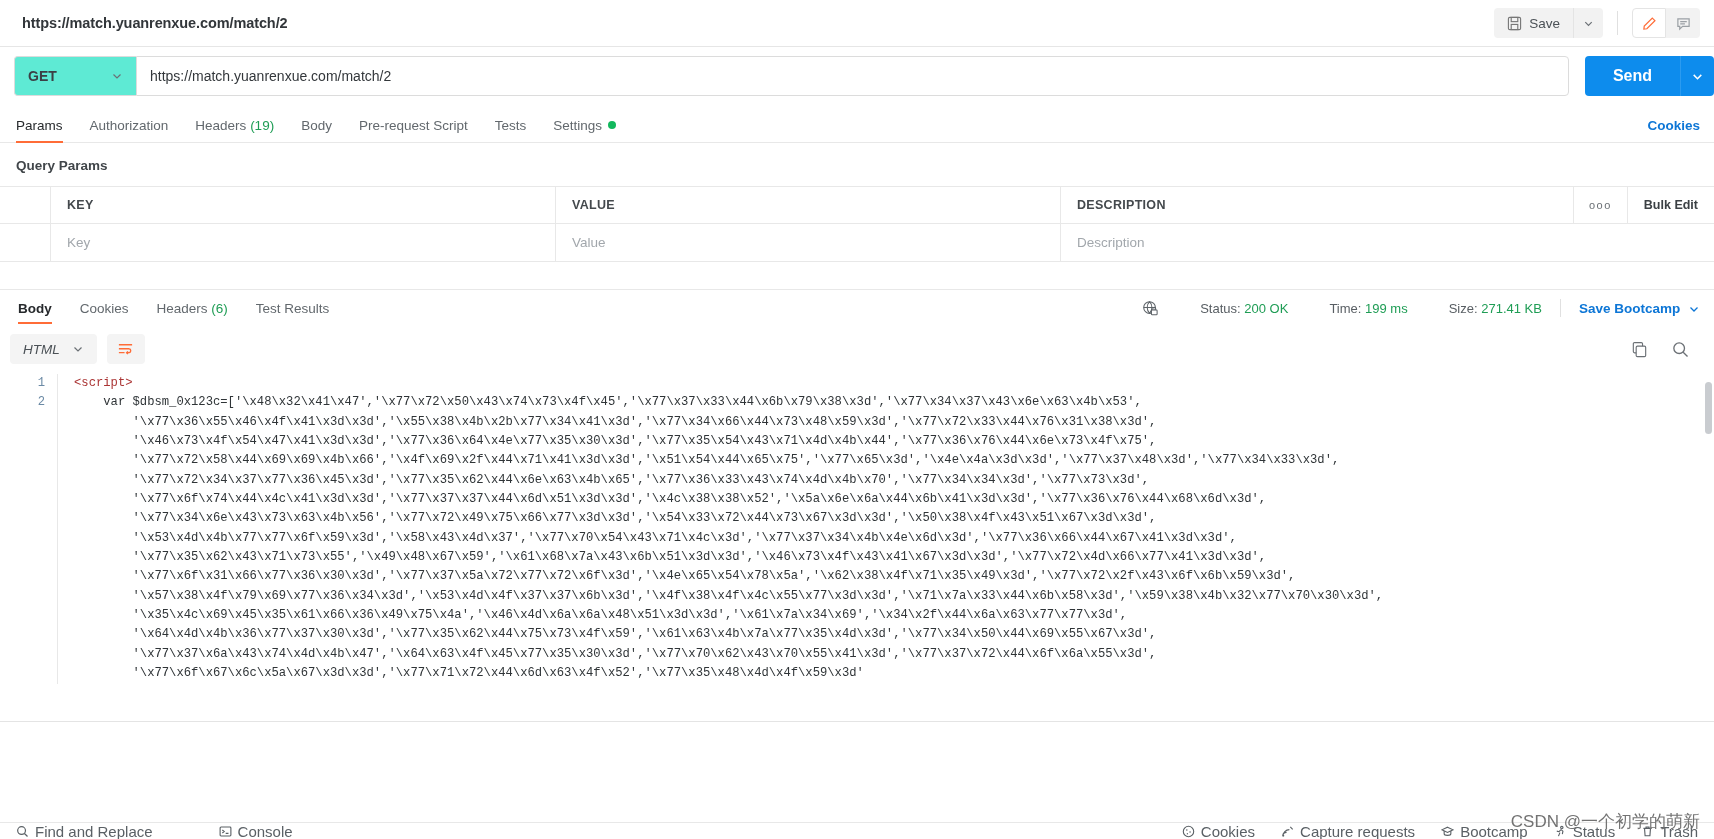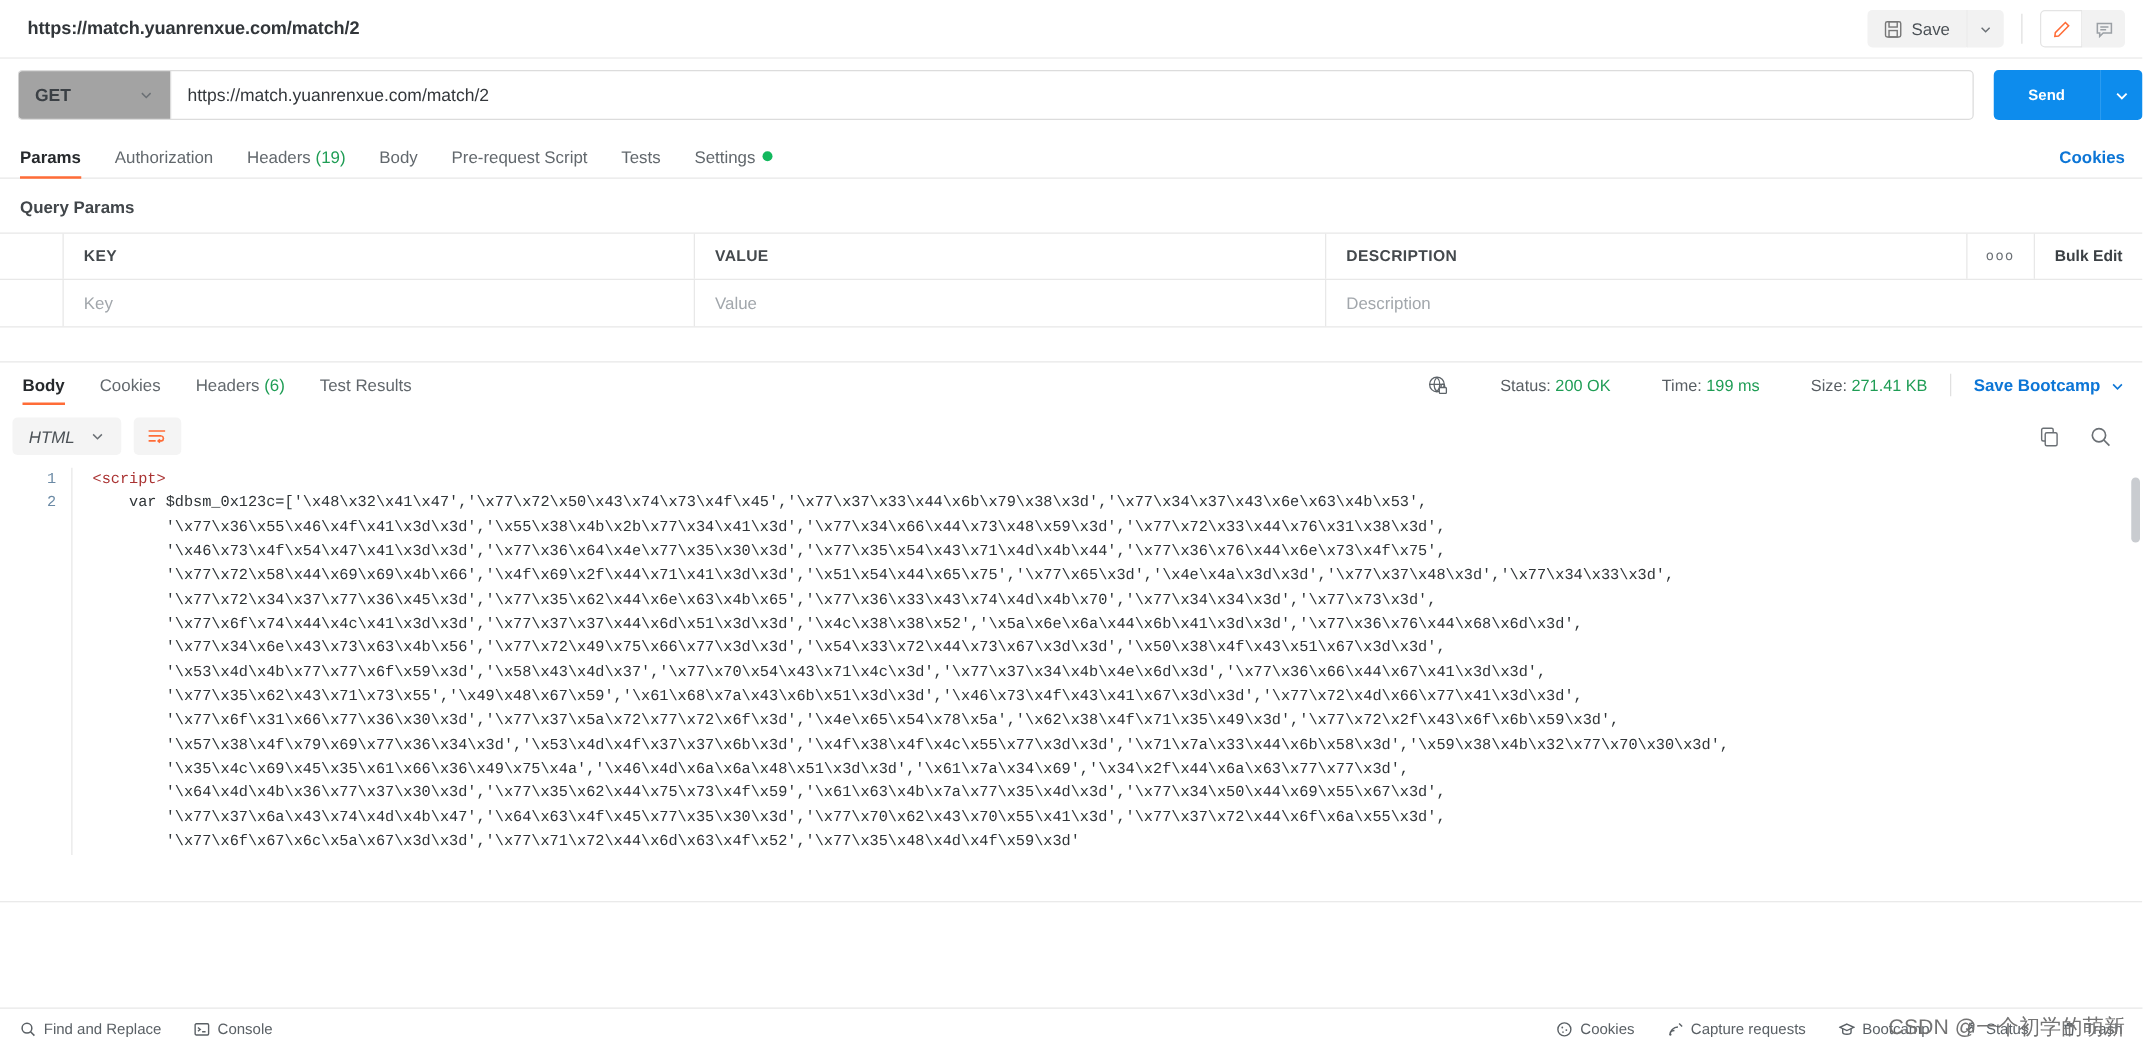--- a/index.html
+++ b/index.html
@@ -47,52 +47,52 @@
 
   
   .urlrow {
     height: 58px; display:flex; align-items:center;
     padding: 0 0 0 14px; gap:0;
     background:#fff;
   }
   .method-box {
     display:flex; align-items:center; justify-content:space-between;
     width:122px; height:40px; border:1px solid #dcdcdc;
-    border-right:none; border-radius:4px 0 0 4px; background:#a3a3a3;
+    border-right:none; border-radius:4px 0 0 4px; background:#5eead4;
     padding: 0 13px; cursor:pointer;
   }
   .method-txt { font-size:14px; font-weight:bold; color:#3b4045; }
   .url-box {
     flex:1; height:40px; border:1px solid #dcdcdc; border-radius:0 4px 4px 0;
     display:flex; align-items:center; padding:0 13px; background:#fff;
     font-size:14px; color:#33373b;
   }
   .send-wrap { display:flex; align-items:center; margin-left:16px; margin-right:0; }
   .send-btn {
     background:#0d8ced; color:#fff; border:none; height:40px; padding:0 28px;
-    font-size:12px; font-weight:bold; cursor:pointer; border-radius:4px 0 0 4px;
+    font-size:16px; font-weight:bold; cursor:pointer; border-radius:4px 0 0 4px;
     font-family:"Liberation Sans", sans-serif;
   }
   .send-caret {
     background:#0d8ced; border:none; border-left:1px solid #2b9bf0;
     height:40px; width:34px; border-radius:0 4px 4px 0; cursor:pointer;
     display:flex; align-items:center; justify-content:center;
   }
 
   
   .reqtabs {
     display:flex; align-items:flex-end; height:38px;
     padding:0 14px 0 16px; border-bottom:1px solid #e8e8e8;
     position:relative;
   }
   .rtab {
     font-size:13.5px; color:#62686d; padding:0 0 9px 0; margin-right:27px;
     cursor:pointer; position:relative; white-space:nowrap;
   }
-  .rtab.active { color:#26292c; font-weight:bold; }
+  .rtab.active { color:#26292c; font-weight:normal; }
   .rtab.active:after {
     content:""; position:absolute; left:0; right:0; bottom:-1px;
     height:2.5px; background:#ff6c37;
   }
   .hcount { color:#1f9d55; font-weight:normal; }
   .greendot {
     display:inline-block; width:8px; height:8px; border-radius:50%;
     background:#12b85d; margin-left:6px; vertical-align:1px;
   }
   .cookies-link {
@@ -176,23 +176,23 @@
   .tag { color:#a33; }
 
   .vscroll {
     position:absolute; right:2px; top:8px; width:7px; height:52px;
     background:#c9ccd0; border-radius:4px;
   }
   .code-sep { position:absolute; left:0; right:0; bottom:0; height:1px; background:#e4e4e4; }
 
   
   .footer {
-    position:absolute; left:0; right:0; bottom:0; height:33px;
+    position:absolute; left:0; right:0; bottom:0; height:17px;
     display:flex; align-items:center; padding:0 16px;
-    border-top:1px solid #e8e8e8; background:#fff; font-size:12px; color:#5a6065;
+    border-top:1px solid #e8e8e8; background:#fff; font-size:15px; color:#5a6065;gap:40px;
   }
   .f-item { display:flex; align-items:center; gap:6px; margin-right:26px; cursor:pointer; }
   .footer-right { margin-left:auto; display:flex; align-items:center; }
   .footer-right .f-item { margin-left:26px; margin-right:0; }
   .watermark {
     position:absolute; right:14px; bottom:6px; font-size:17px; color:#737373;
     font-family:"Liberation Sans", sans-serif; pointer-events:none;
   }
   svg { display:block; }
 </style>

